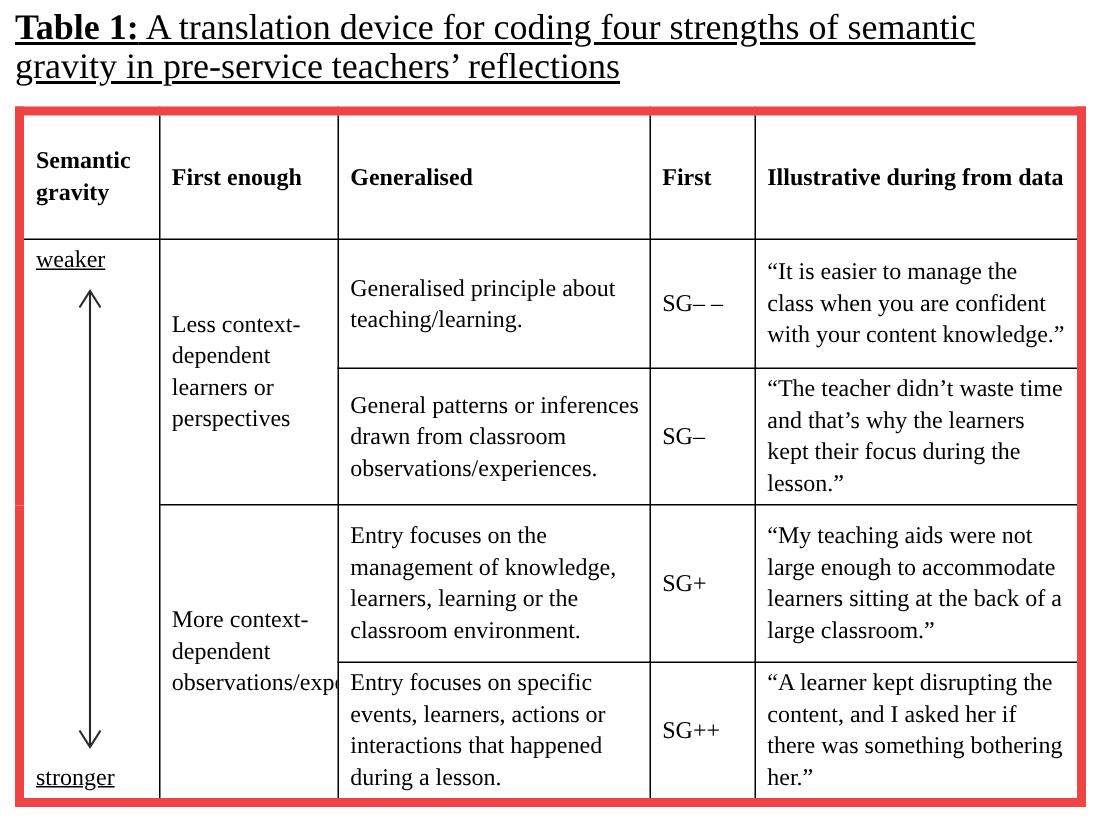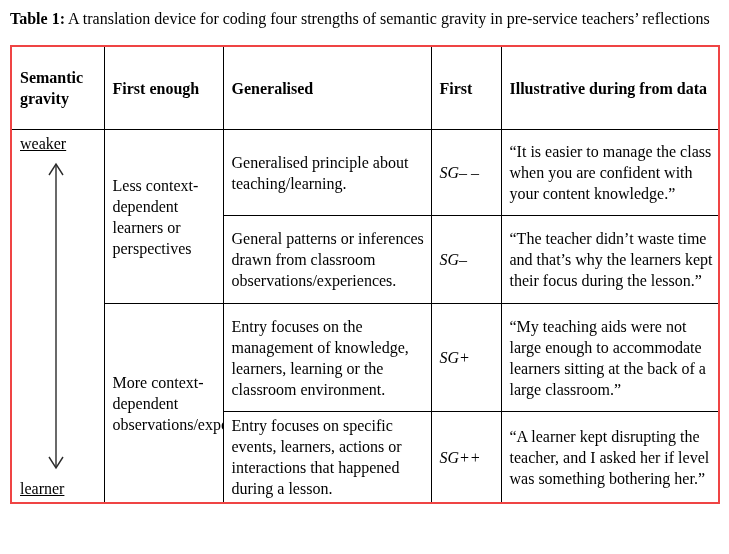--- a/index.html
+++ b/index.html
@@ -13,32 +13,33 @@
     height: 554px;
     background: #ffffff;
     color: #000000;
     font-family: "Liberation Serif", "DejaVu Serif", serif;
     overflow: hidden;
   }
   .caption {
     margin: 0;
     padding: 6px 0 0 10px;
     width: 706px;
-    font-size: 16px;
+    font-size: 24px;
     line-height: 26px;
     color: #000000;
+    text-decoration: underline;
   }
   .caption .bold { font-weight: bold; }
 
   table.sg-table {
     border-collapse: collapse;
     table-layout: fixed;
     margin: 13px 0 0 10px;
     width: 708px;
-    border: 2px solid #ef4444;
+    border: 6px solid #ef4444;
   }
   table.sg-table col.c1 { width: 93px; }
   table.sg-table col.c2 { width: 119px; }
   table.sg-table col.c3 { width: 208px; }
   table.sg-table col.c4 { width: 70px; }
   table.sg-table col.c5 { width: 218px; }
 
   table.sg-table th, table.sg-table td {
     border: 1.5px solid #000000;
     font-size: 16px;
@@ -66,21 +67,21 @@
     height: 100%;
     min-height: 366px;
     display: flex;
     flex-direction: column;
     justify-content: space-between;
     align-items: flex-start;
     text-decoration: underline;
   }
   .gravity-arrow { margin-left: 25px; display: block; }
 
-  td.code-cell { padding-left: 7px; font-style: italic; }
+  td.code-cell { padding-left: 7px; }
   td.indicator-cell, td.example-cell { vertical-align: middle; }
 </style>
 </head>
 <body>
 
 <div class="page">
 
   <p class="caption"><span class="bold">Table 1:</span><span> A translation device for coding four strengths of semantic gravity in pre-service teachers’ reflections</span></p>
 
   <table class="sg-table">
@@ -102,21 +103,21 @@
 
       <tr class="r1">
         <td class="gravity-cell" rowspan="4">
           <div class="gravity-inner">
             <span>weaker</span>
             <svg class="gravity-arrow" width="22" height="308" viewBox="0 0 22 308" aria-hidden="true">
               <line x1="11" y1="3" x2="11" y2="305" stroke="#2a2a2a" stroke-width="1.4"></line>
               <polyline points="4,13 11,2 18,13" fill="none" stroke="#2a2a2a" stroke-width="1.4"></polyline>
               <polyline points="4,295 11,306 18,295" fill="none" stroke="#2a2a2a" stroke-width="1.4"></polyline>
             </svg>
-            <span>learner</span>
+            <span>stronger</span>
           </div>
         </td>
         <td rowspan="2">Less context-dependent learners or perspectives</td>
         <td class="indicator-cell">Generalised principle about teaching/learning.</td>
         <td class="code-cell">SG– –</td>
         <td class="example-cell">“It is easier to manage the class when you are confident with your content knowledge.”</td>
       </tr>
 
       <tr class="r2">
         <td class="indicator-cell">General patterns or inferences drawn from classroom observations/experiences.</td>
@@ -127,18 +128,18 @@
       <tr class="r3">
         <td rowspan="2">More context-dependent observations/experiences</td>
         <td class="indicator-cell">Entry focuses on the management of knowledge, learners, learning or the classroom environment.</td>
         <td class="code-cell">SG+</td>
         <td class="example-cell">“My teaching aids were not large enough to accommodate learners sitting at the back of a large classroom.”</td>
       </tr>
 
       <tr class="r4">
         <td class="indicator-cell">Entry focuses on specific events, learners, actions or interactions that happened during a lesson.</td>
         <td class="code-cell">SG++</td>
-        <td class="example-cell">“A learner kept disrupting the teacher, and I asked her if level was something bothering her.”</td>
+        <td class="example-cell">“A learner kept disrupting the content, and I asked her if there was something bothering her.”</td>
       </tr>
     </tbody>
   </table>
 
 </div>
 
 </body></html>

